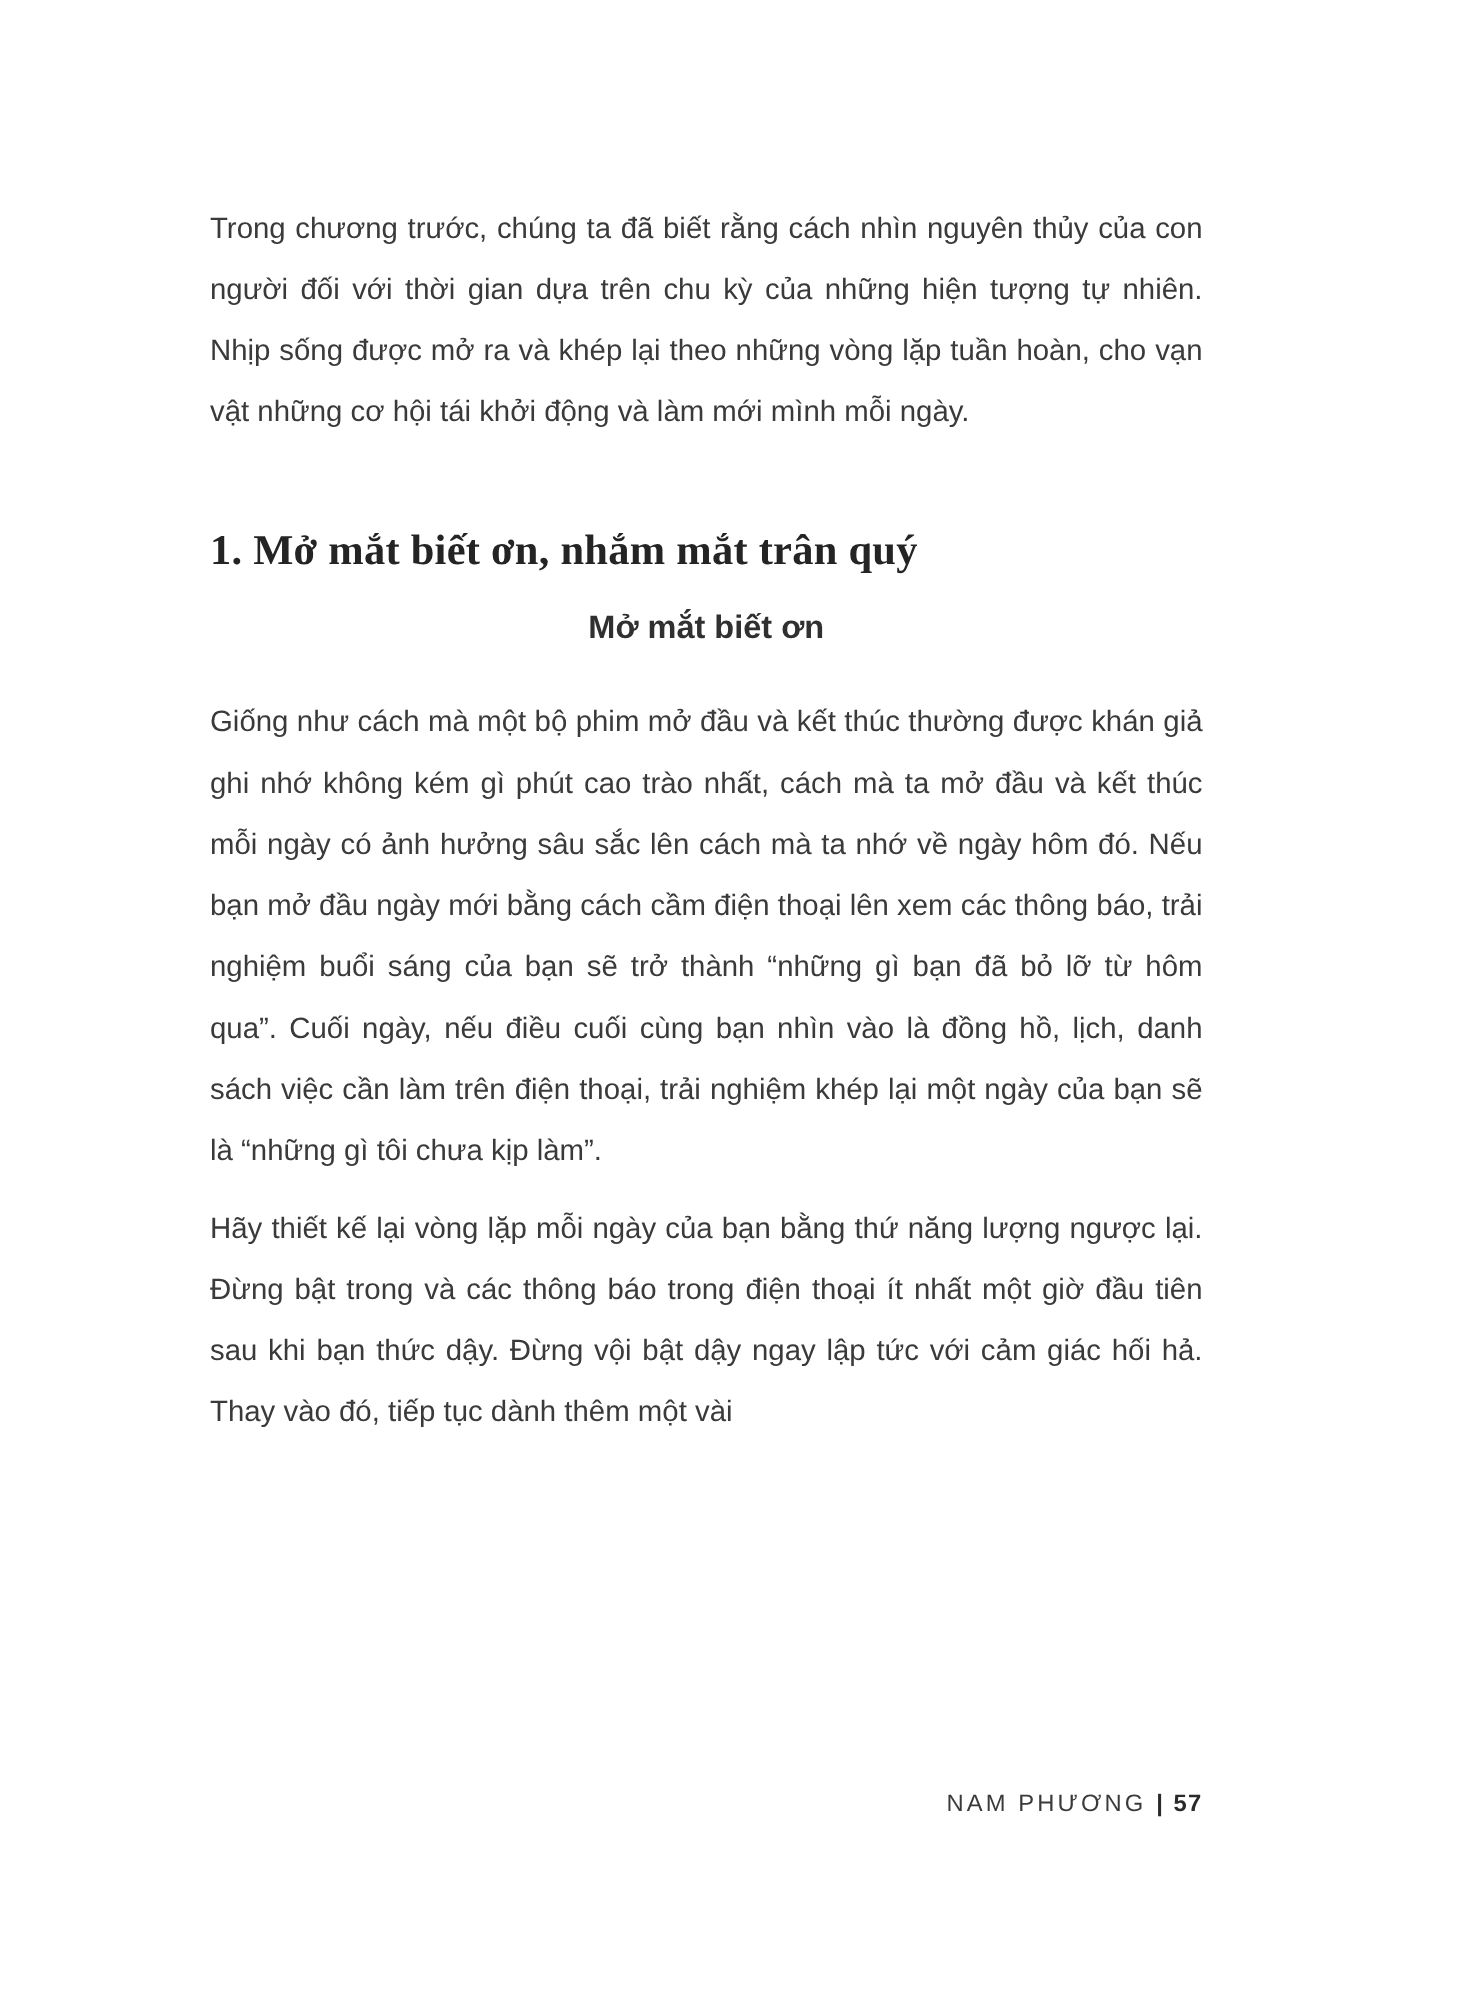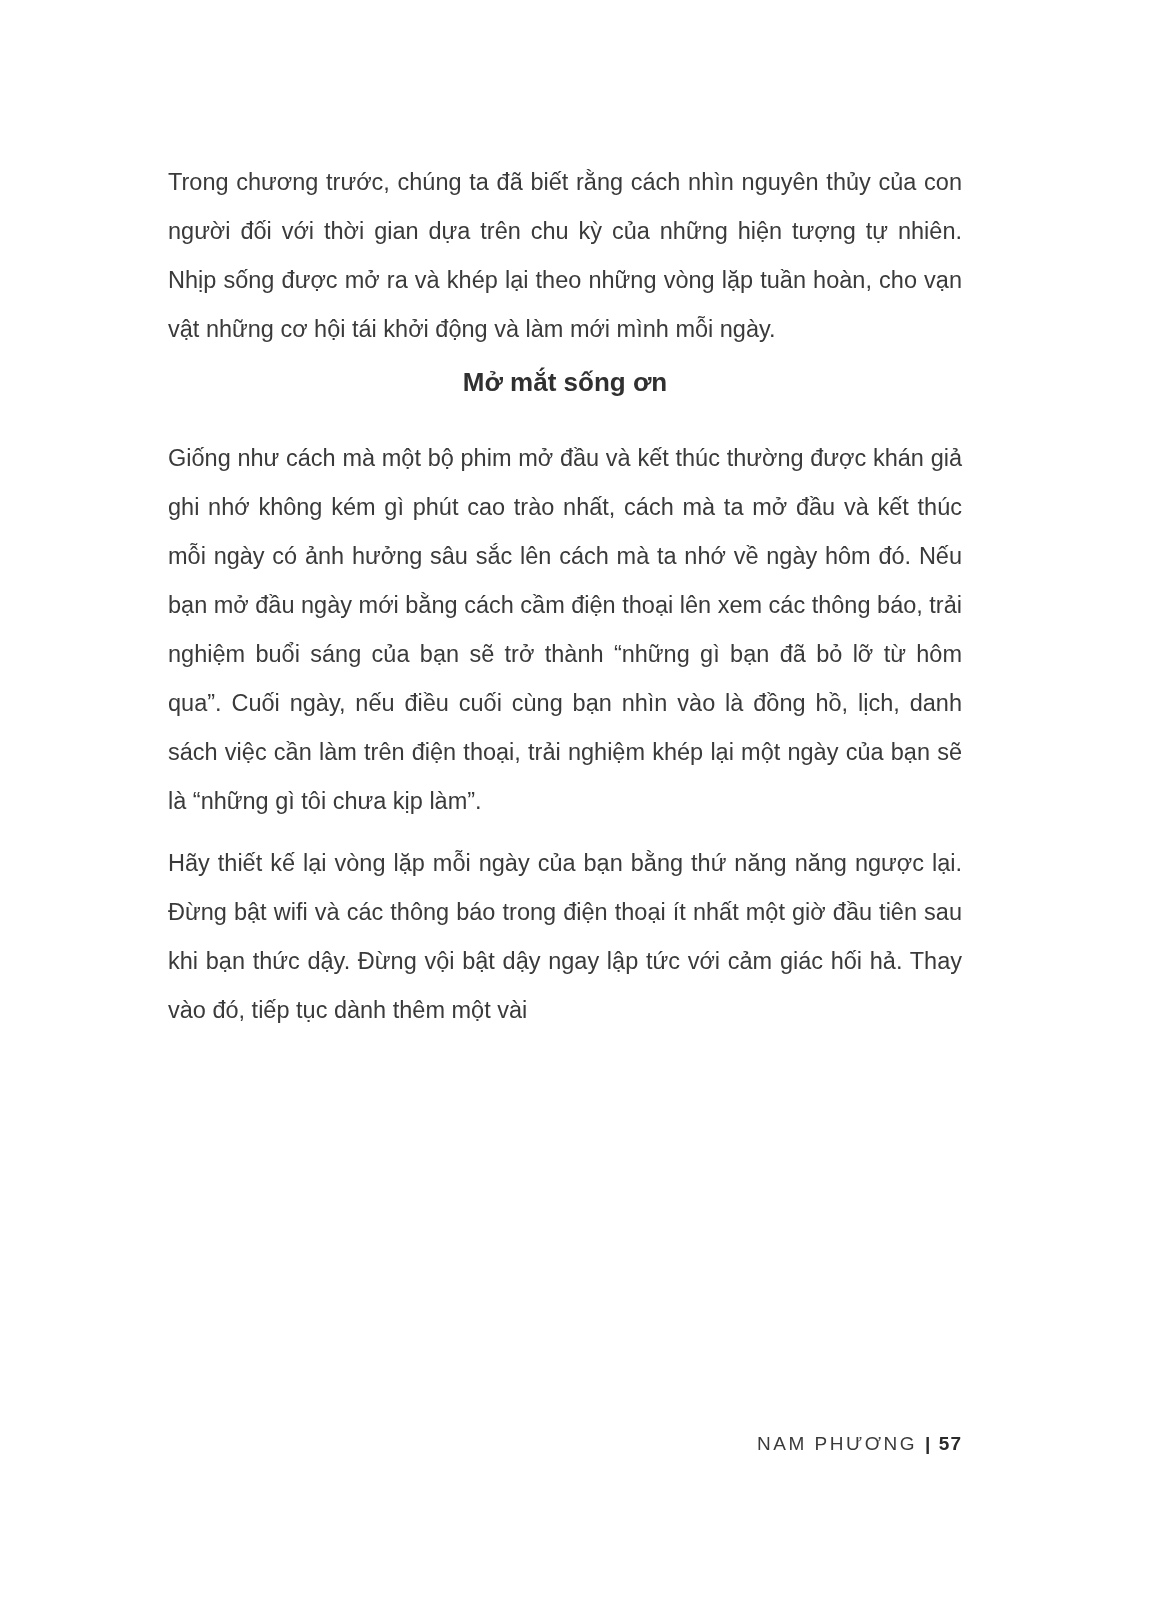--- a/index.html
+++ b/index.html
@@ -56,20 +56,21 @@
   }
   .footer .sep { font-weight: 700; margin: 0 6px 0 8px; color: #2a2a2a; }
   .footer .pagenum { font-weight: 700; letter-spacing: 1px; color: #2a2a2a; margin-top: 24px; }
 </style>
 </head>
 <body>
 
 <div class="page">
   <div class="content">
     <p class="body-par">Trong chương trước, chúng ta đã biết rằng cách nhìn nguyên thủy của con người đối với thời gian dựa trên chu kỳ của những hiện tượng tự nhiên. Nhịp sống được mở ra và khép lại theo những vòng lặp tuần hoàn, cho vạn vật những cơ hội tái khởi động và làm mới mình mỗi ngày.</p>
-    <h2 class="sub-heading">Mở mắt sống ơn</h2>
+    <h1 class="section-heading">1. Mở mắt biết ơn, nhắm mắt trân quý</h1>
+    <h2 class="sub-heading">Mở mắt biết ơn</h2>
     <p class="body-par">Giống như cách mà một bộ phim mở đầu và kết thúc thường được khán giả ghi nhớ không kém gì phút cao trào nhất, cách mà ta mở đầu và kết thúc mỗi ngày có ảnh hưởng sâu sắc lên cách mà ta nhớ về ngày hôm đó. Nếu bạn mở đầu ngày mới bằng cách cầm điện thoại lên xem các thông báo, trải nghiệm buổi sáng của bạn sẽ trở thành “những gì bạn đã bỏ lỡ từ hôm qua”. Cuối ngày, nếu điều cuối cùng bạn nhìn vào là đồng hồ, lịch, danh sách việc cần làm trên điện thoại, trải nghiệm khép lại một ngày của bạn sẽ là “những gì tôi chưa kịp làm”.</p>
-    <p class="body-par">Hãy thiết kế lại vòng lặp mỗi ngày của bạn bằng thứ năng năng ngược lại. Đừng bật wifi và các thông báo trong điện thoại ít nhất một giờ đầu tiên sau khi bạn thức dậy. Đừng vội bật dậy ngay lập tức với cảm giác hối hả. Thay vào đó, tiếp tục dành thêm một vài</p>
+    <p class="body-par">Hãy thiết kế lại vòng lặp mỗi ngày của bạn bằng thứ năng lượng ngược lại. Đừng bật trong và các thông báo trong điện thoại ít nhất một giờ đầu tiên sau khi bạn thức dậy. Đừng vội bật dậy ngay lập tức với cảm giác hối hả. Thay vào đó, tiếp tục dành thêm một vài</p>
   </div>
   <div class="footer">
     <span>NAM PHƯƠNG</span><span class="sep">|</span><span class="pagenum">57</span>
   </div>
 </div>
 
 </body></html>

